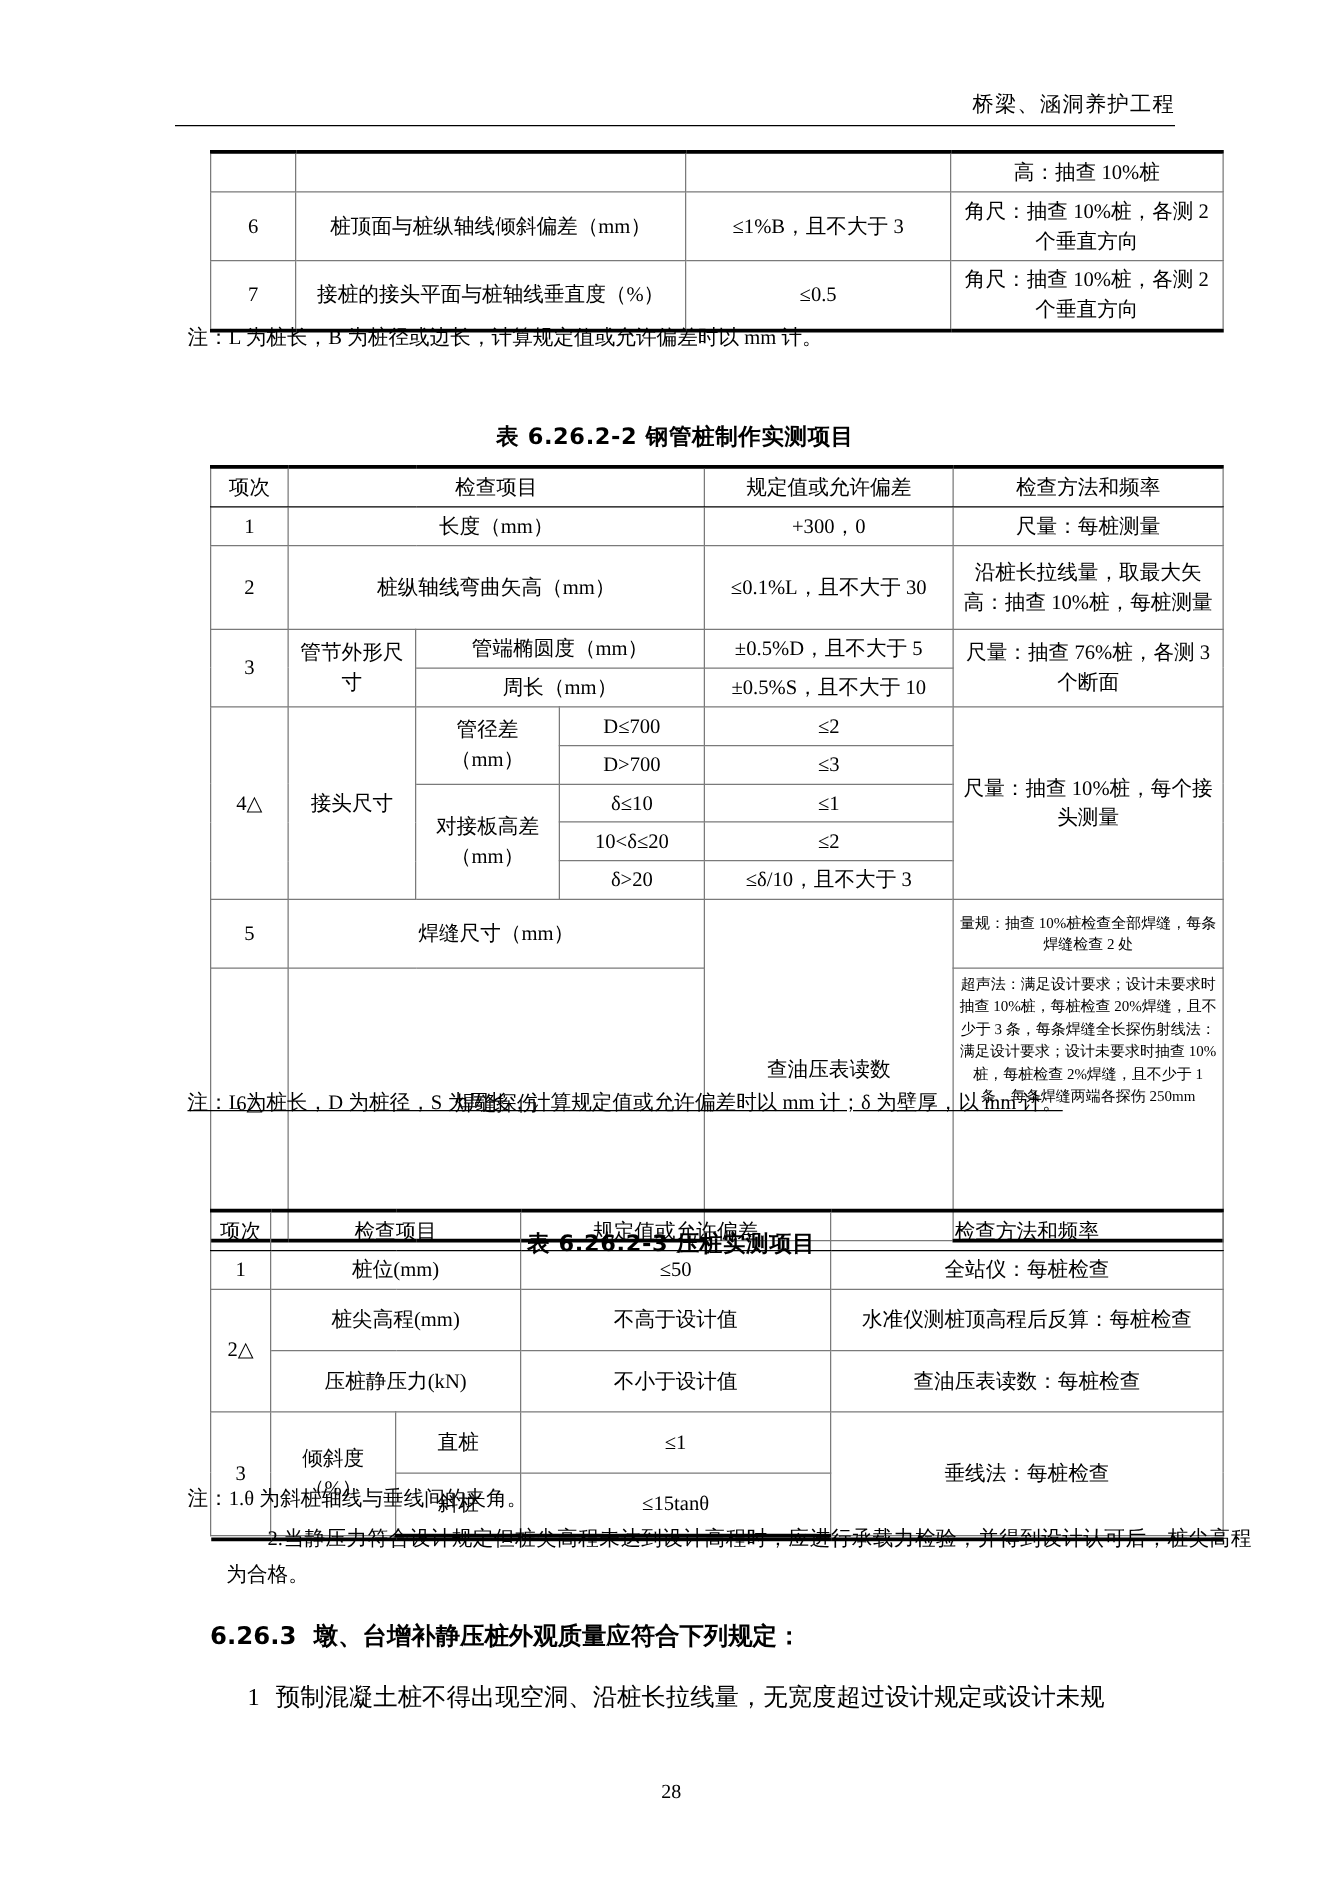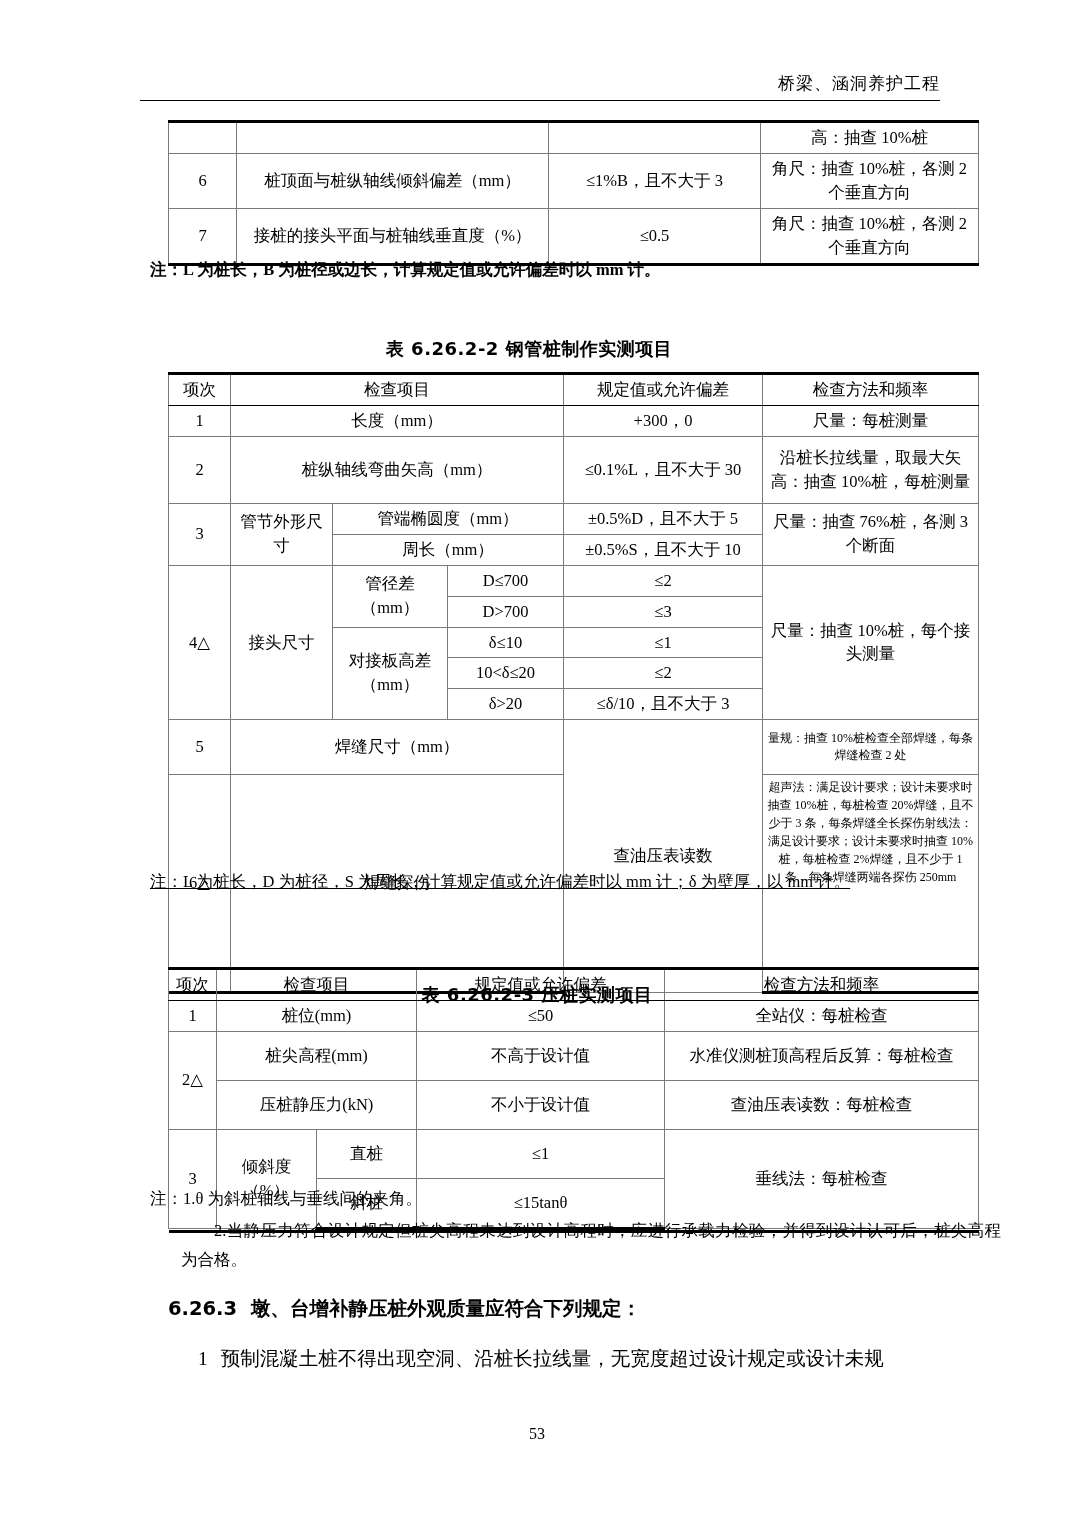--- a/index.html
+++ b/index.html
@@ -112,23 +112,23 @@
           <td class="thick-bot">7</td>
           <td class="thick-bot">接桩的接头平面与桩轴线垂直度（%）</td>
           <td class="thick-bot">≤0.5</td>
           <td class="thick-bot" style="white-space:pre-line">角尺：抽查 10%桩，各测 2
 个垂直方向</td>
         </tr>
       </tbody>
     </table>
   </div>
 
-  <div class="note" style="position:absolute; left:150px; top:256px; width:800px;font-weight:bold;">注：L 为桩长，B 为桩径或边长，计算规定值或允许偏差时以 mm 计。</div>
-
-  <div class="tbl-title" style="position:absolute; left:124px; top:337px; width:810px;">表 6.26.2-2 钢管桩制作实测项目</div>
+  <div class="note" style="position:absolute; left:150px; top:256px; width:800px;">注：L 为桩长，B 为桩径或边长，计算规定值或允许偏差时以 mm 计。</div>
+
+  <div class="tbl-title" style="position:absolute; left:135px; top:337px; width:810px;">表 6.26.2-2 钢管桩制作实测项目</div>
 
   <div class="tbl-wrap" style="top:372px;">
     <table class="tbl">
       <colgroup>
         <col style="width:62px">
           <col style="width:102px">
           <col style="width:115px">
         <col style="width:116px">
           <col style="width:199px">
           <col style="width:216px">
@@ -277,15 +277,15 @@
   <div style="position:absolute; left:168px; top:1295px; width:790px;">
     <span class="sec-head">6.26.3</span>
     <span class="sec-head" style="margin-left:10px;">墩、台增补静压桩外观质量应符合下列规定：</span>
   </div>
 
   <div class="bodytext" style="position:absolute; left:198px; top:1340px; width:760px;">
     <span>1</span>
     <span style="margin-left:8px;">预制混凝土桩不得出现空洞、沿桩长拉线量，无宽度超过设计规定或设计未规</span>
   </div>
 
-  <div class="pagenum">53</div>
+  <div class="pagenum">28</div>
 
 </div>
 
 </body></html>

